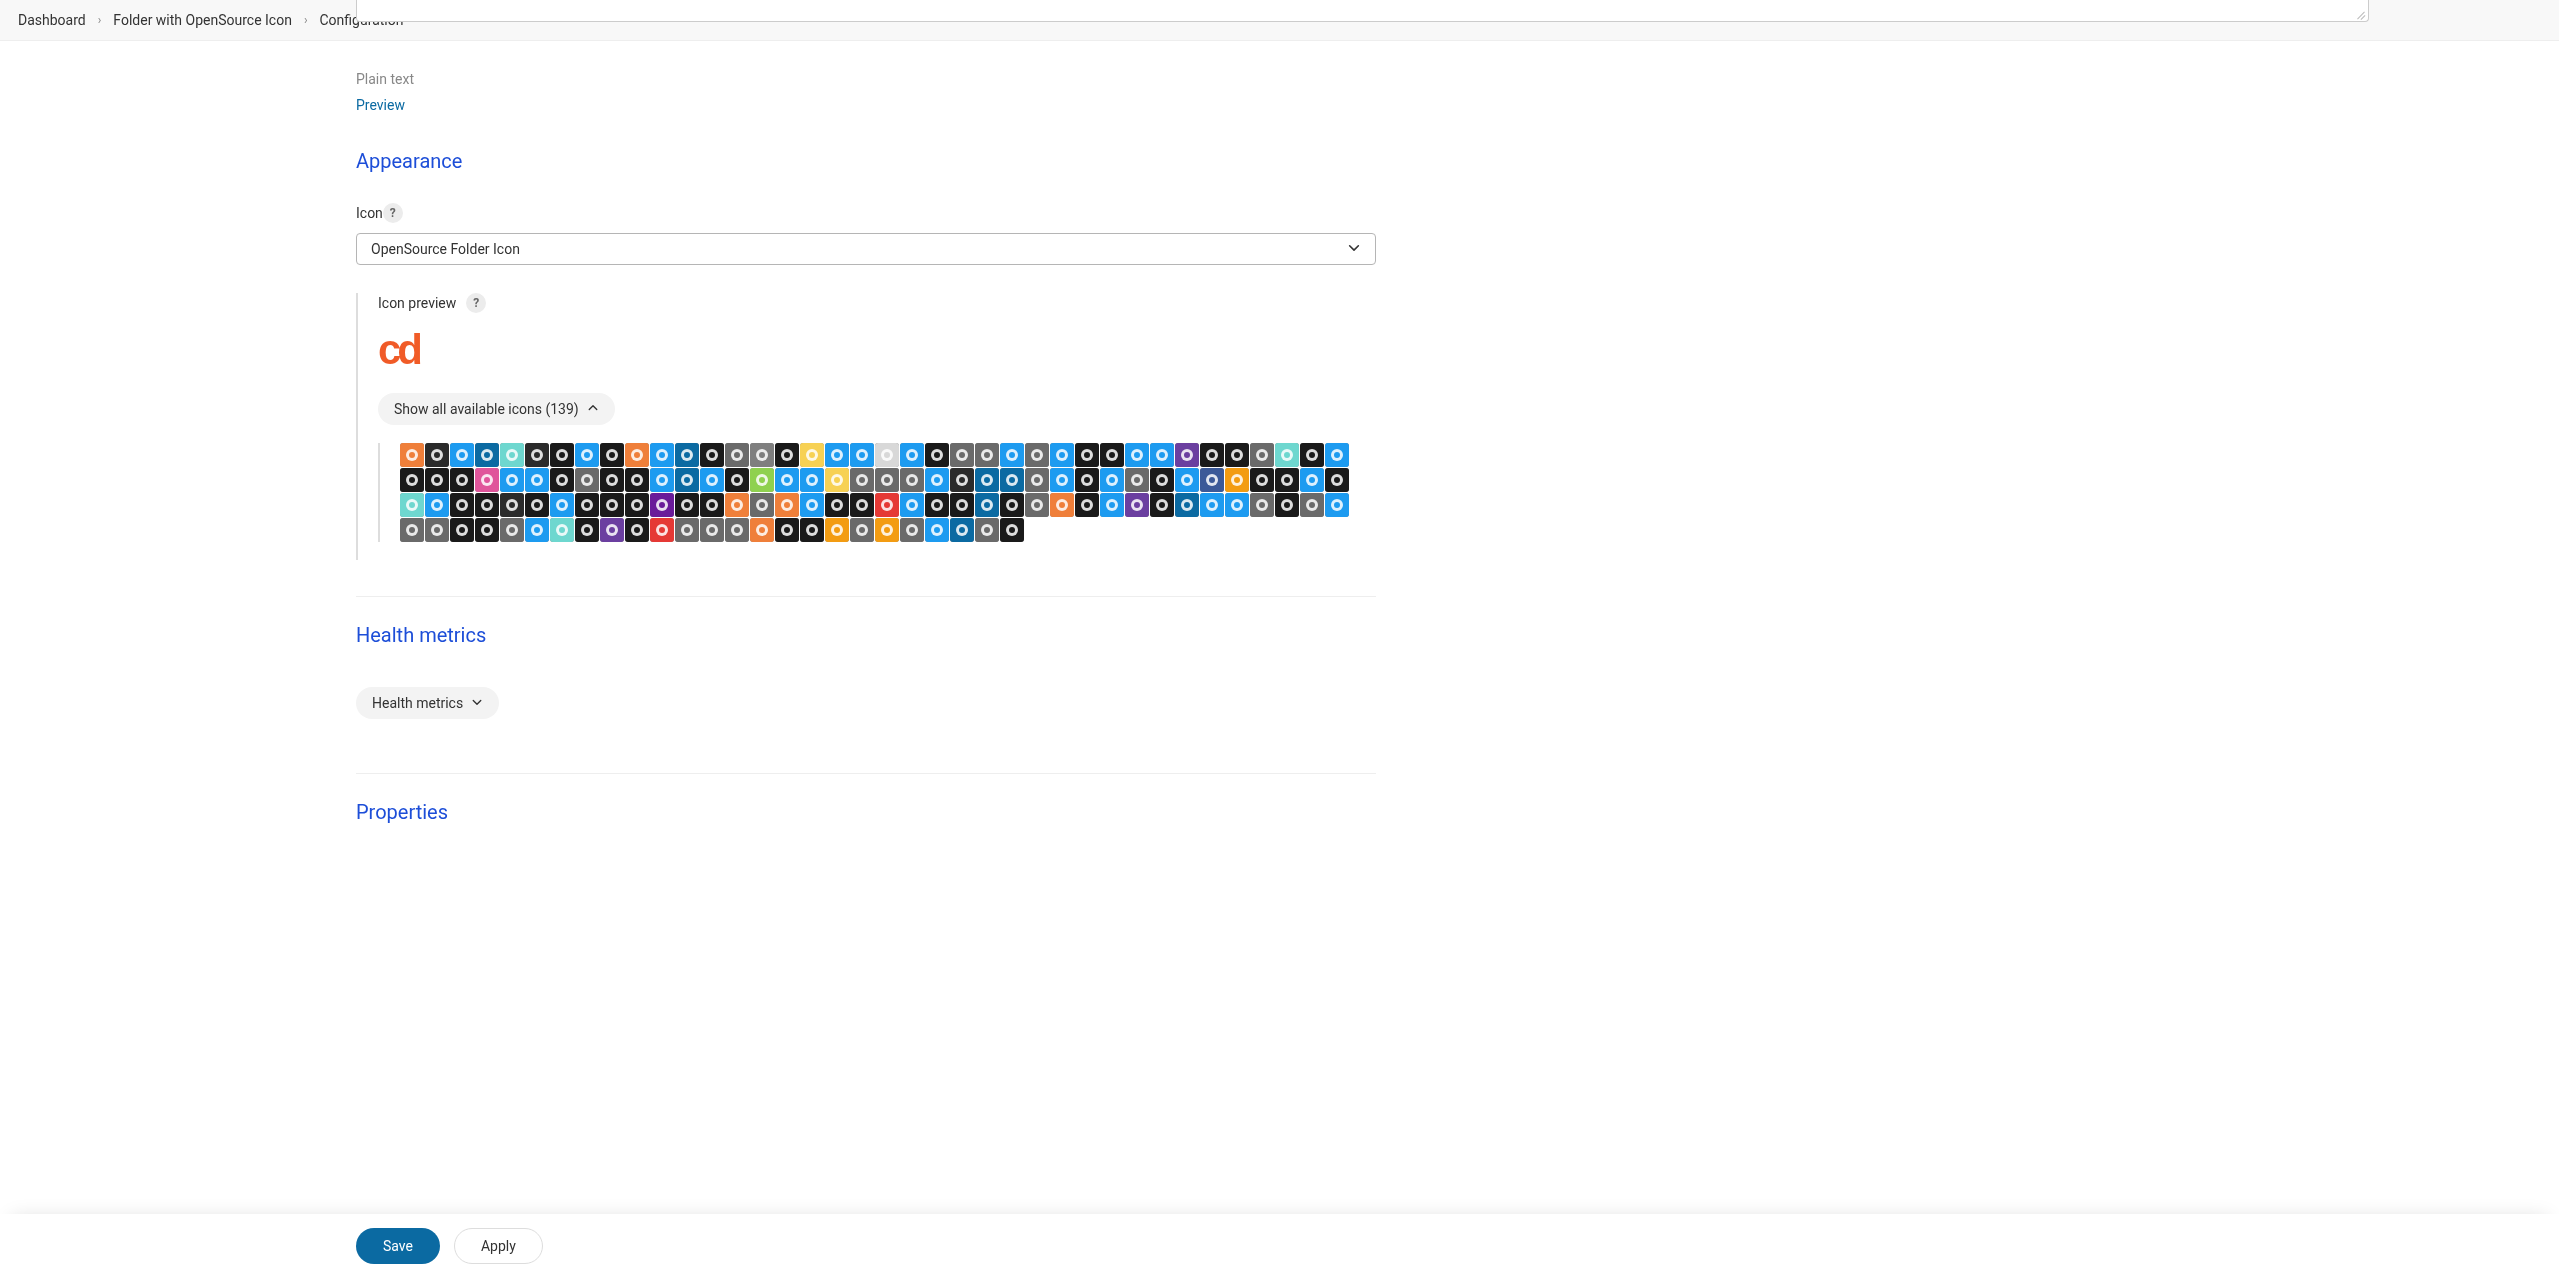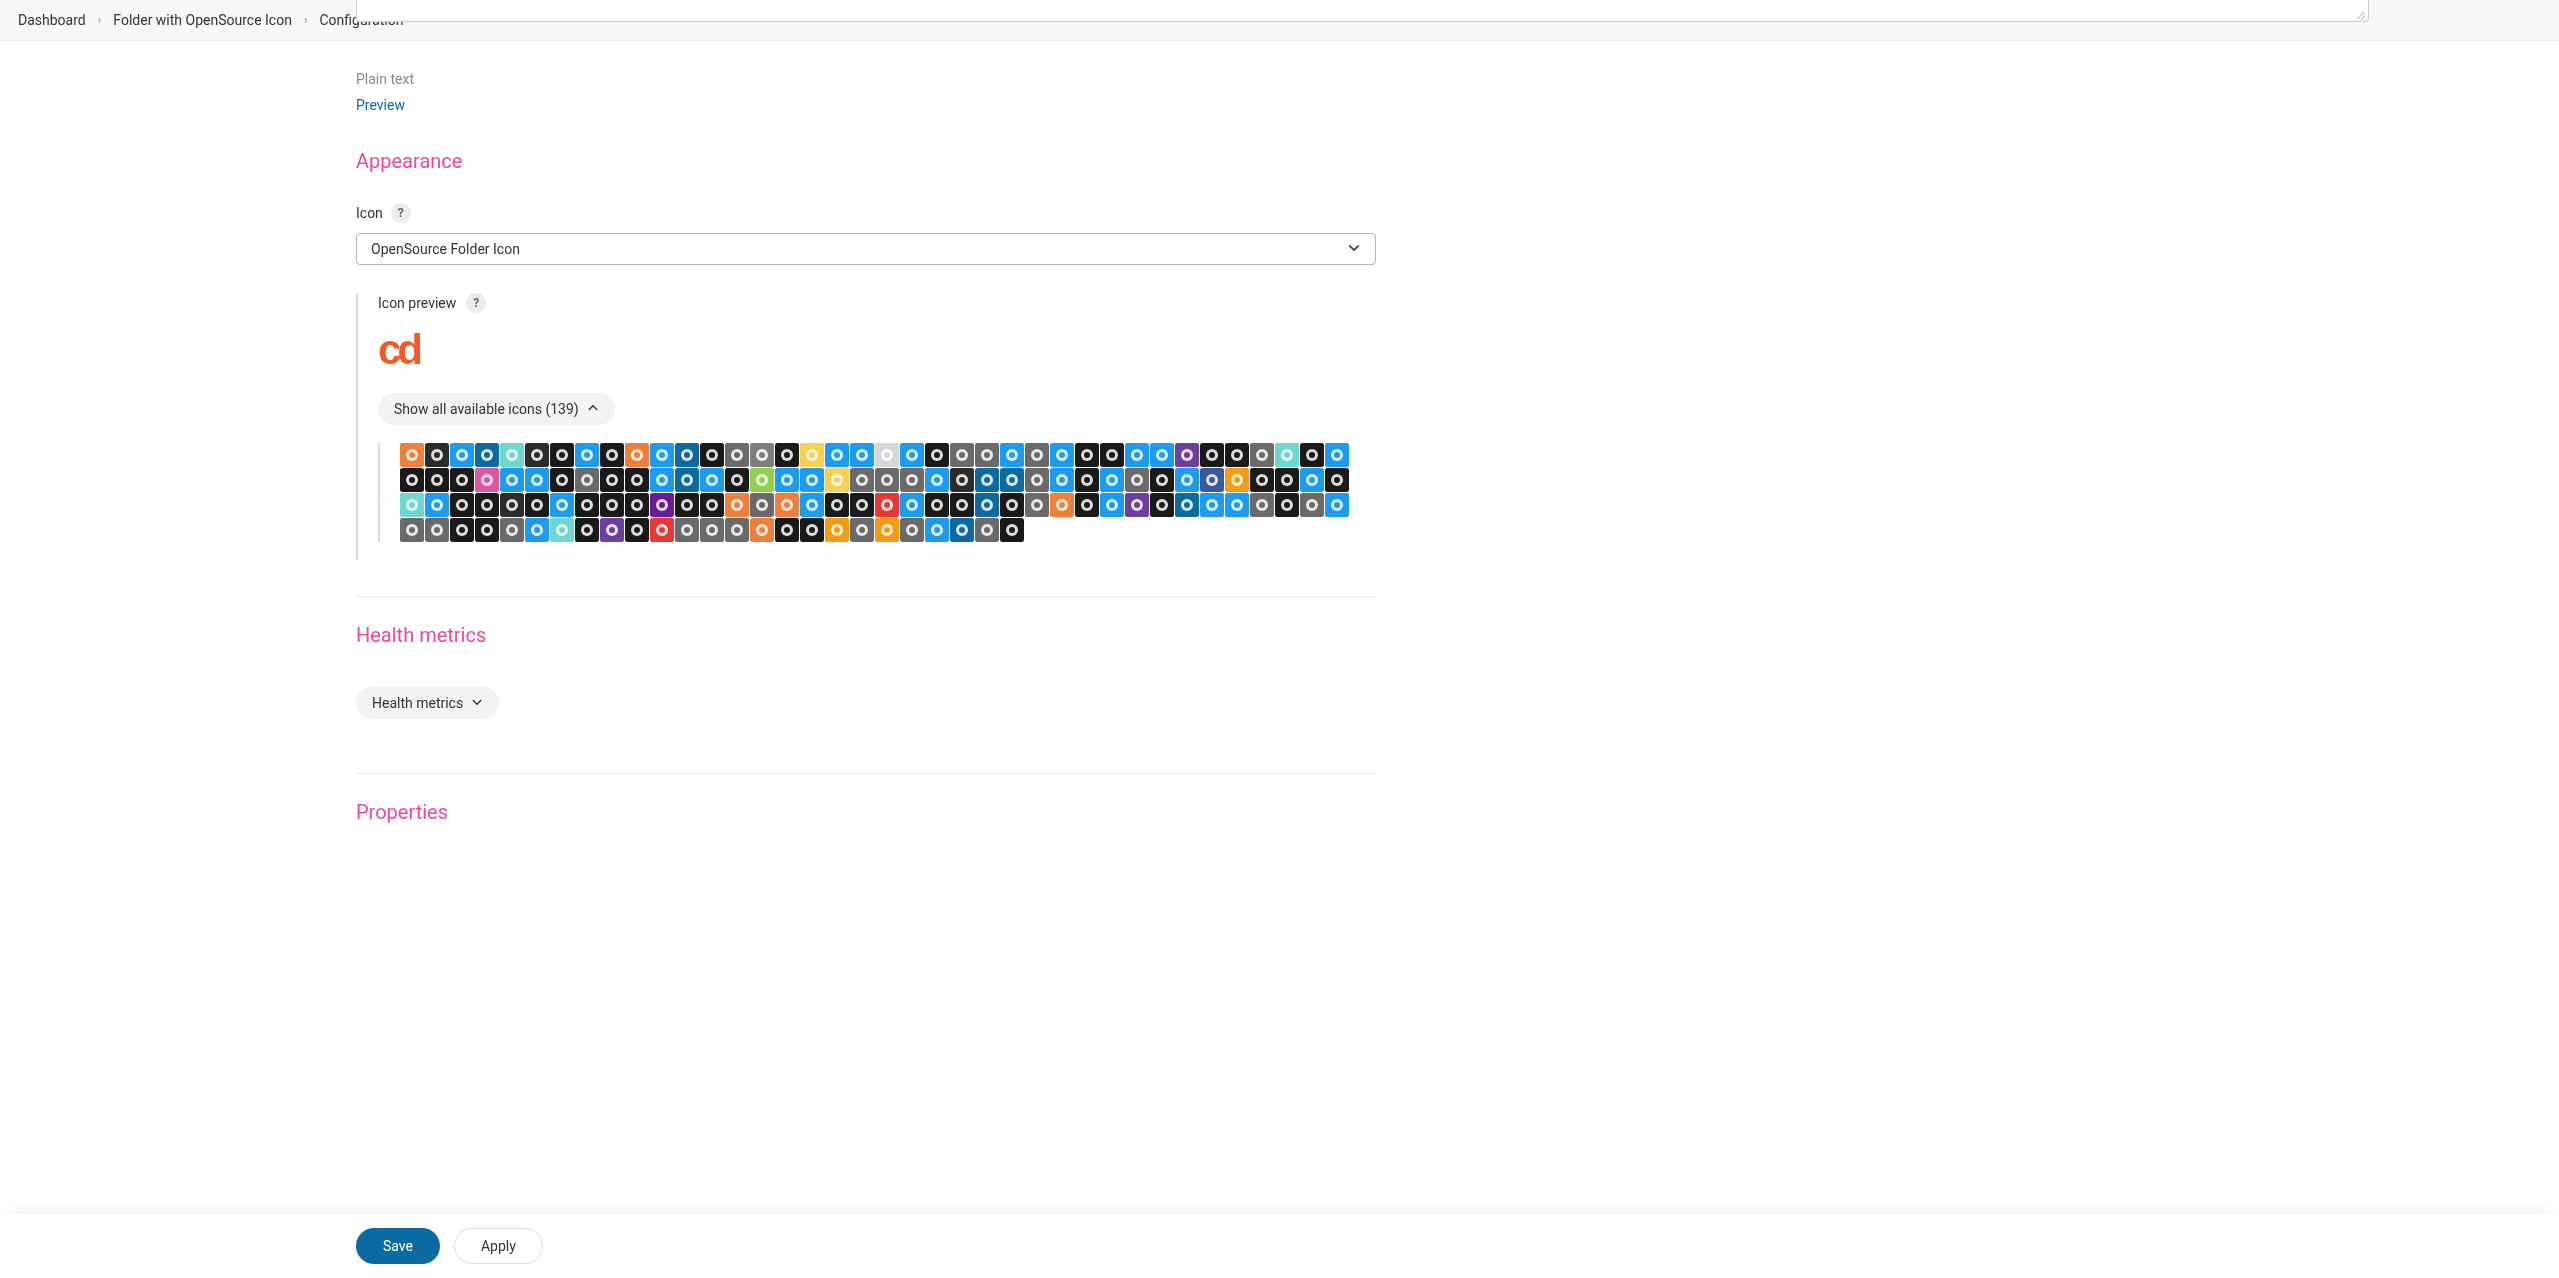--- a/index.html
+++ b/index.html
@@ -42,24 +42,24 @@
   .main {
     max-width: 1020px;
     margin-left: 356px;
     padding-top: 30px;
     padding-bottom: 120px;
   }
   .tab-row { display: flex; gap: 10px; margin-bottom: 36px; font-size: 14px; flex-direction: column; }
   .tab-inactive { color: #888; }
   .tab-active { color: #0b6aa2; cursor: pointer; }
 
-  .section-title { font-size: 20px; font-weight: 400; margin-bottom: 30px; color: #ec4899; }
+  .section-title { font-size: 20px; font-weight: 400; margin-bottom: 30px; color: #1d4ed8; }
   .section-title.lg { font-size: 20px; }
 
-  .field-label-row { display: flex; align-items: center; gap: 8px; margin-bottom: 10px; }
+  .field-label-row { display: flex; align-items: center; gap: 0; margin-bottom: 10px; }
   .field-label { font-size: 14px; color: #333; }
   .help-chip {
     display: inline-flex; align-items: center; justify-content: center;
     width: 20px; height: 20px; border-radius: 10px;
     background: #ececec; color: #666; font-size: 12px; font-weight: bold;
     cursor: pointer;
   }
 
   .select-wrap {
     position: relative;

